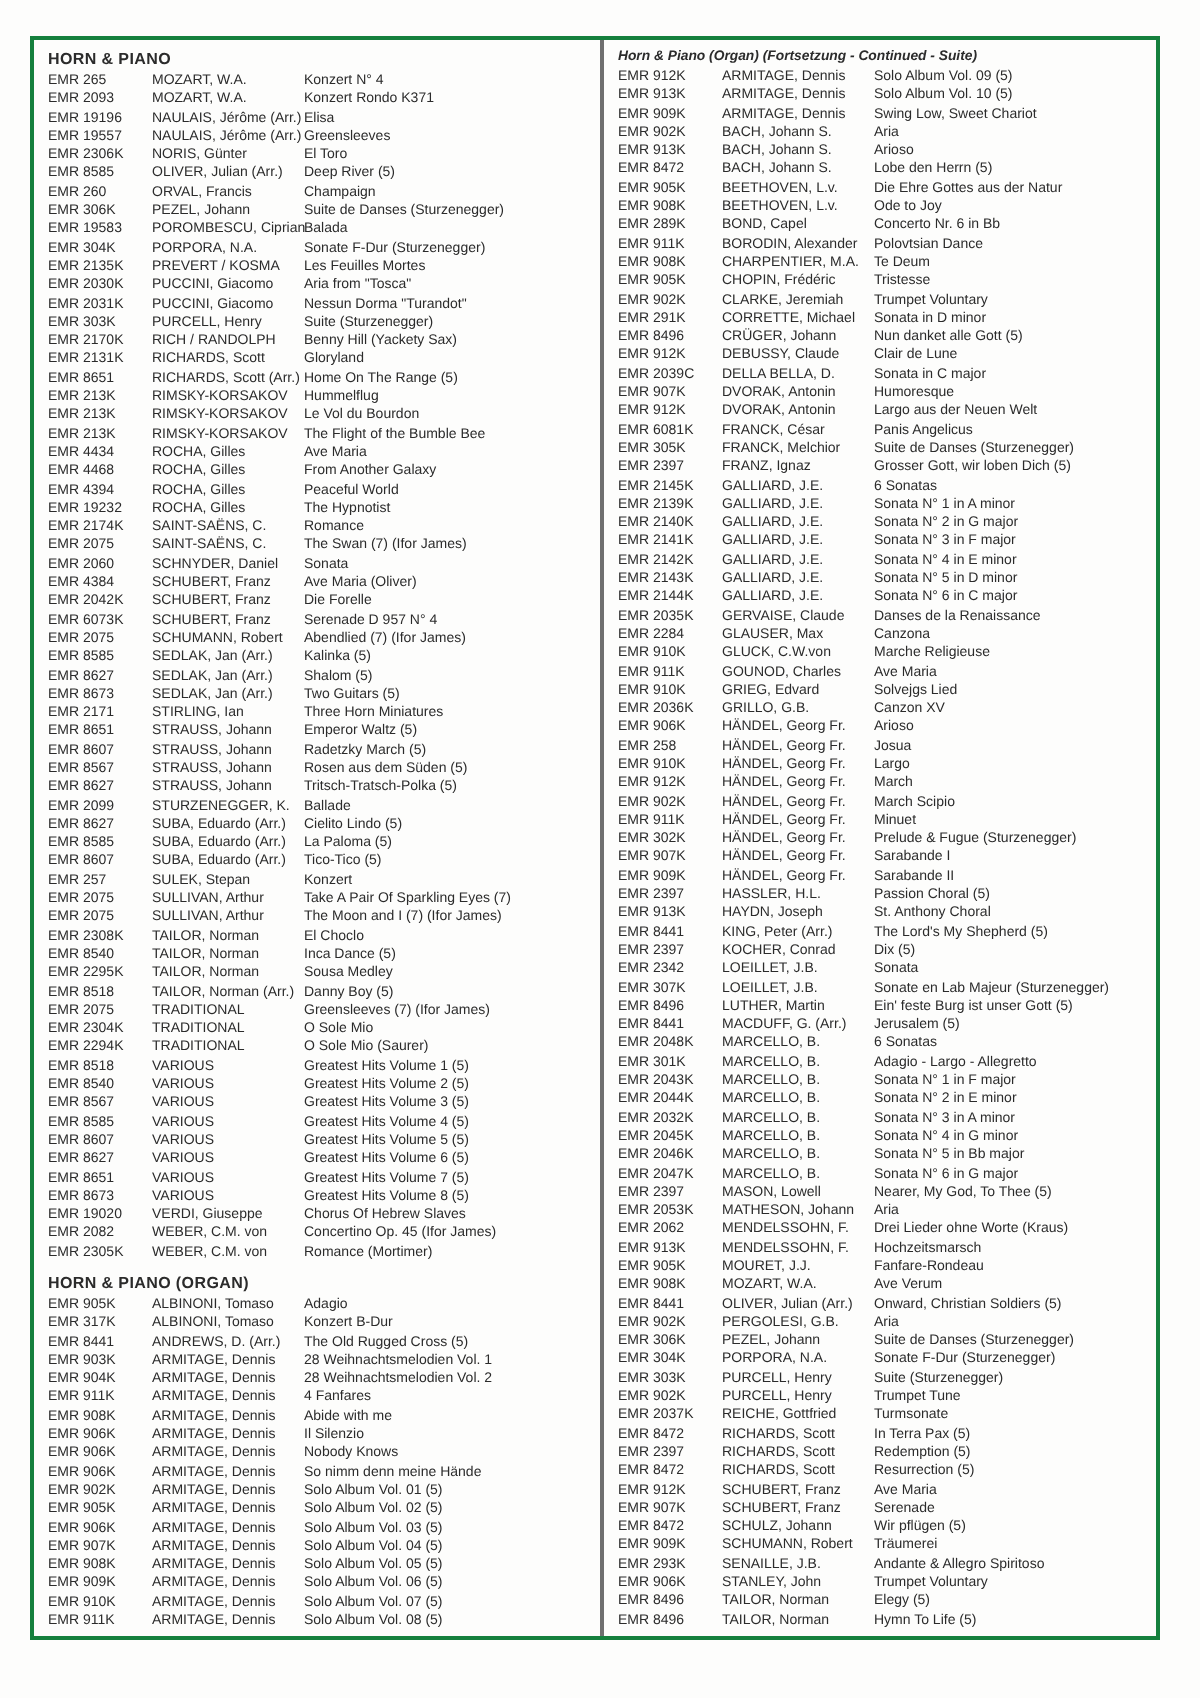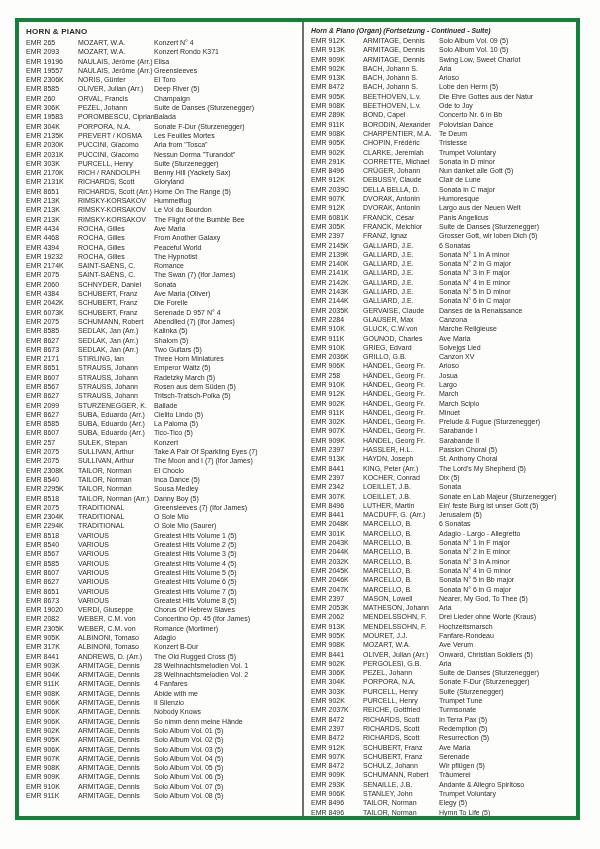--- a/index.html
+++ b/index.html
@@ -12,21 +12,21 @@
   }
   .page{
     position:relative;
     width:600px; height:849px;
     background:#fdfdfc;
   }
   .content-box{
     position:absolute;
     left:15px; top:18px;
     width:565px; height:802px;
-    border:4px solid #15803d;
+    border:2px solid #15803d;
     background:#fdfdfc;
     display:flex;
     box-sizing:border-box;
   }
   .col{
     box-sizing:border-box;
     padding:4px 2px 0 7px;
     overflow:hidden;
   }
   .col-left{ width:283px; }
@@ -380,20 +380,21 @@
         <div class="row">
           <span>EMR 2082</span>
           <span>WEBER, C.M. von</span>
           <span>Concertino Op. 45 (Ifor James)</span>
         </div>
         <div class="row">
           <span>EMR 2305K</span>
           <span>WEBER, C.M. von</span>
           <span>Romance (Mortimer)</span>
         </div>
+        <div class="sec-heading sec-gap">HORN &amp; PIANO (ORGAN)</div>
         <div class="row">
           <span>EMR 905K</span>
           <span>ALBINONI, Tomaso</span>
           <span>Adagio</span>
         </div>
         <div class="row">
           <span>EMR 317K</span>
           <span>ALBINONI, Tomaso</span>
           <span>Konzert B-Dur</span>
         </div>

